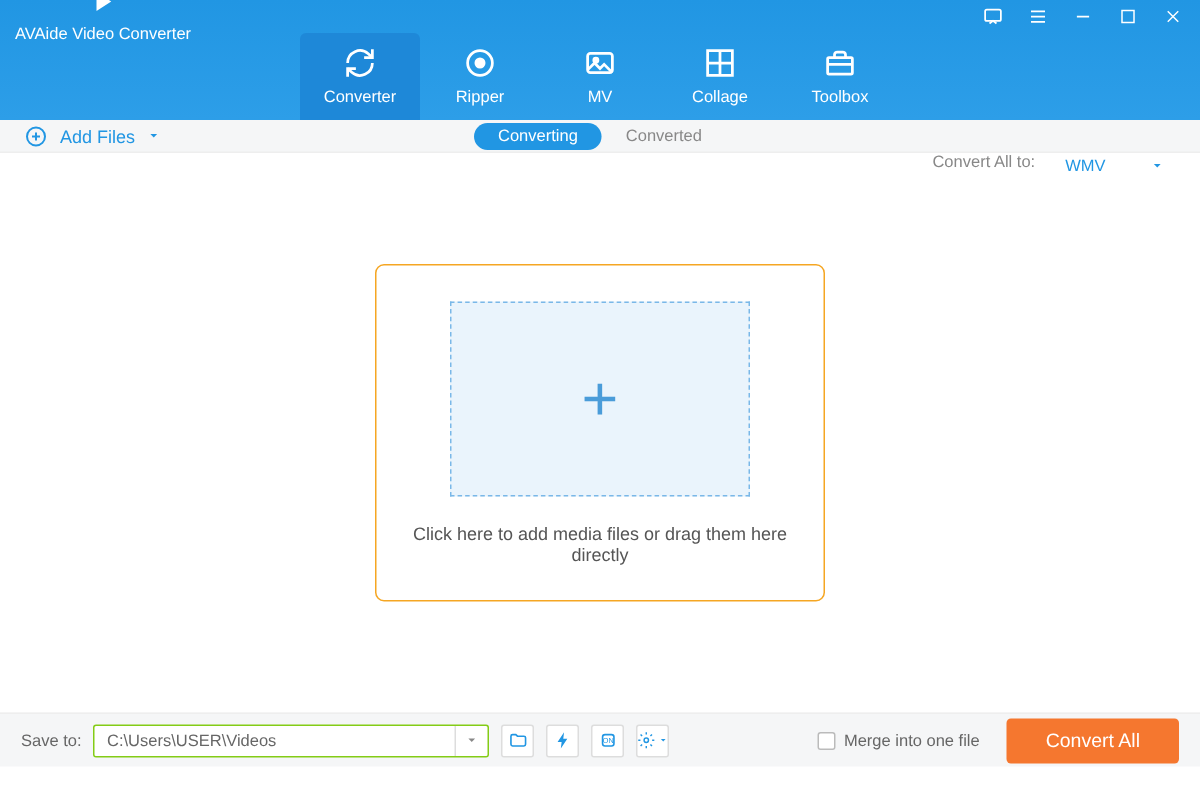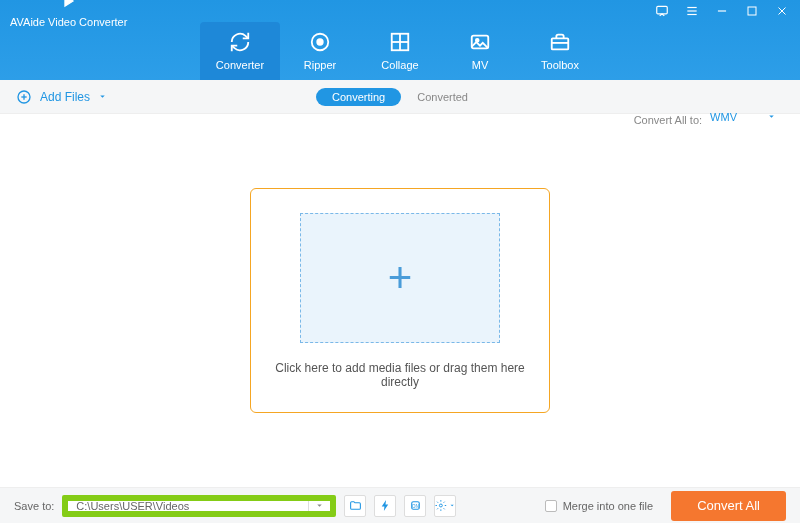--- a/index.html
+++ b/index.html
@@ -11,39 +11,39 @@
 .titlebar .logo { display: flex; align-items: center; gap: 6px; flex-direction: column; }
 .titlebar .win-controls { margin-left: auto; display: flex; gap: 14px; align-items: center; }
 .titlebar .win-controls span { display: inline-flex; align-items: center; justify-content: center; width: 16px; height: 16px; cursor: pointer; }
 
 .tabs { flex: 1; display: flex; justify-content: center; align-items: flex-end; gap: 0; }
 .tab { width: 80px; height: 58px; display: flex; flex-direction: column; align-items: center; justify-content: center; gap: 6px; color: #fff; font-size: 11px; cursor: pointer; border-radius: 4px 4px 0 0; }
 .tab.active { background: #1e88d8; }
 .tab .ticon { width: 22px; height: 22px; display: flex; align-items: center; justify-content: center; }
 
 
-.subbar { height: 34px; background: #f5f6f7; display: flex; align-items: center; padding: 0 16px; gap: 12px; border-bottom: 1px solid #eee; }
+.subbar { height: 22px; background: #f5f6f7; display: flex; align-items: center; padding: 0 16px; gap: 12px; border-bottom: 1px solid #eee; }
 .add-files { display: flex; align-items: center; gap: 8px; color: #2196e3; font-size: 12px; cursor: pointer; }
 .add-files svg { color: #2196e3; }
 .sub-tabs { position: absolute; left: 50%; transform: translateX(-50%); display: flex; align-items: center; gap: 0; }
 .pill { padding: 3px 16px; border-radius: 10px; font-size: 11px; cursor: pointer; color: #888; }
 .pill.active { background: #2196e3; color: #fff; }
-.convert-all-to { margin-left: auto; display: flex; align-items: flex-end; gap: 0; font-size: 11px; color: #888; margin-top: 40px; }
+.convert-all-to { margin-left: auto; display: flex; align-items: flex-start; gap: 12px; font-size: 11px; color: #888; margin-top: 40px; }
 .format-select { display: flex; align-items: center; gap: 30px; padding: 3px 8px; color: #2196e3; border: none; cursor: pointer; font-size: 11px; font-weight: 500; }
 
 
 .main { height: 373px; background: #fff; display: flex; align-items: center; justify-content: center; padding: 20px; }
 .dropzone { width: 300px; height: 225px; border: 1px solid #f5a623; border-radius: 6px; display: flex; flex-direction: column; align-items: center; justify-content: center; gap: 18px; padding: 20px; cursor: pointer; }
 .dash-rect { width: 200px; height: 130px; border: 1px dashed #7ab8e8; background: #eaf4fc; display: flex; align-items: center; justify-content: center; }
 .plus { font-size: 42px; font-weight: 200; color: #4a9cd9; line-height: 1; }
 .drop-text { font-size: 12px; color: #555; text-align: center; }
 
 
 .footer { height: 36px; background: #f5f6f7; border-top: 1px solid #eee; display: flex; align-items: center; padding: 0 14px; gap: 8px; font-size: 11px; color: #666; }
-.save-path { display: flex; align-items: center; border: 6px solid #84cc16; border-radius: 2px; background: #fff; height: 22px; }
+.save-path { display: flex; align-items: center; border: 1px solid #84cc16; border-radius: 2px; background: #fff; height: 22px; }
 .save-path input { border: none; outline: none; width: 240px; padding: 0 8px; font-size: 11px; color: #666; background: transparent; }
 .save-path .dd { width: 22px; height: 100%; border-left: 1px solid #ddd; display: flex; align-items: center; justify-content: center; cursor: pointer; color: #888; }
 .fbtn { width: 22px; height: 22px; border: 1px solid #ddd; border-radius: 2px; background: #fff; display: flex; align-items: center; justify-content: center; cursor: pointer; color: #2196e3; }
 .merge { margin-left: auto; display: flex; align-items: center; gap: 6px; cursor: pointer; color: #666; }
 .merge .cb { width: 12px; height: 12px; border: 1px solid #bbb; border-radius: 2px; background: #fff; }
 .convert-btn { margin-left: 10px; height: 30px; padding: 0 26px; background: #f5772f; color: #fff; border: none; border-radius: 3px; font-size: 13px; cursor: pointer; }
 
 .rel { position: relative; }
 </style>
 </head>
@@ -108,36 +108,36 @@
           <svg width="22" height="22" viewBox="0 0 24 24" fill="none" stroke="#fff" stroke-width="2">
             <circle cx="12" cy="12" r="9"></circle>
             <circle cx="12" cy="12" r="3" fill="#fff"></circle>
           </svg>
         </span>
       <span>Ripper</span>
     </div>
     <div class="tab">
       <span class="ticon">
           <svg width="22" height="22" viewBox="0 0 24 24" fill="none" stroke="#fff" stroke-width="2">
+            <rect x="3" y="5" width="18" height="14" rx="2"></rect>
+            <circle cx="9" cy="10" r="1.5" fill="#fff"></circle>
+            <path d="M3 17l5-5 4 4 3-3 6 6"></path>
+          </svg>
+        </span>
+      <span>MV</span>
+    </div>
+    <div class="tab">
+      <span class="ticon">
+          <svg width="22" height="22" viewBox="0 0 24 24" fill="none" stroke="#fff" stroke-width="2">
             <rect x="3" y="3" width="18" height="18"></rect>
             <line x1="12" y1="3" x2="12" y2="21"></line>
             <line x1="3" y1="12" x2="21" y2="12"></line>
           </svg>
         </span>
       <span>Collage</span>
-    </div>
-    <div class="tab">
-      <span class="ticon">
-          <svg width="22" height="22" viewBox="0 0 24 24" fill="none" stroke="#fff" stroke-width="2">
-            <rect x="3" y="5" width="18" height="14" rx="2"></rect>
-            <circle cx="9" cy="10" r="1.5" fill="#fff"></circle>
-            <path d="M3 17l5-5 4 4 3-3 6 6"></path>
-          </svg>
-        </span>
-      <span>MV</span>
     </div>
     <div class="tab">
       <span class="ticon">
           <svg width="22" height="22" viewBox="0 0 24 24" fill="none" stroke="#fff" stroke-width="2">
             <rect x="3" y="8" width="18" height="12" rx="1"></rect>
             <path d="M8 8V6a2 2 0 012-2h4a2 2 0 012 2v2"></path>
             <line x1="3" y1="13" x2="21" y2="13"></line>
           </svg>
         </span>
       <span>Toolbox</span>

